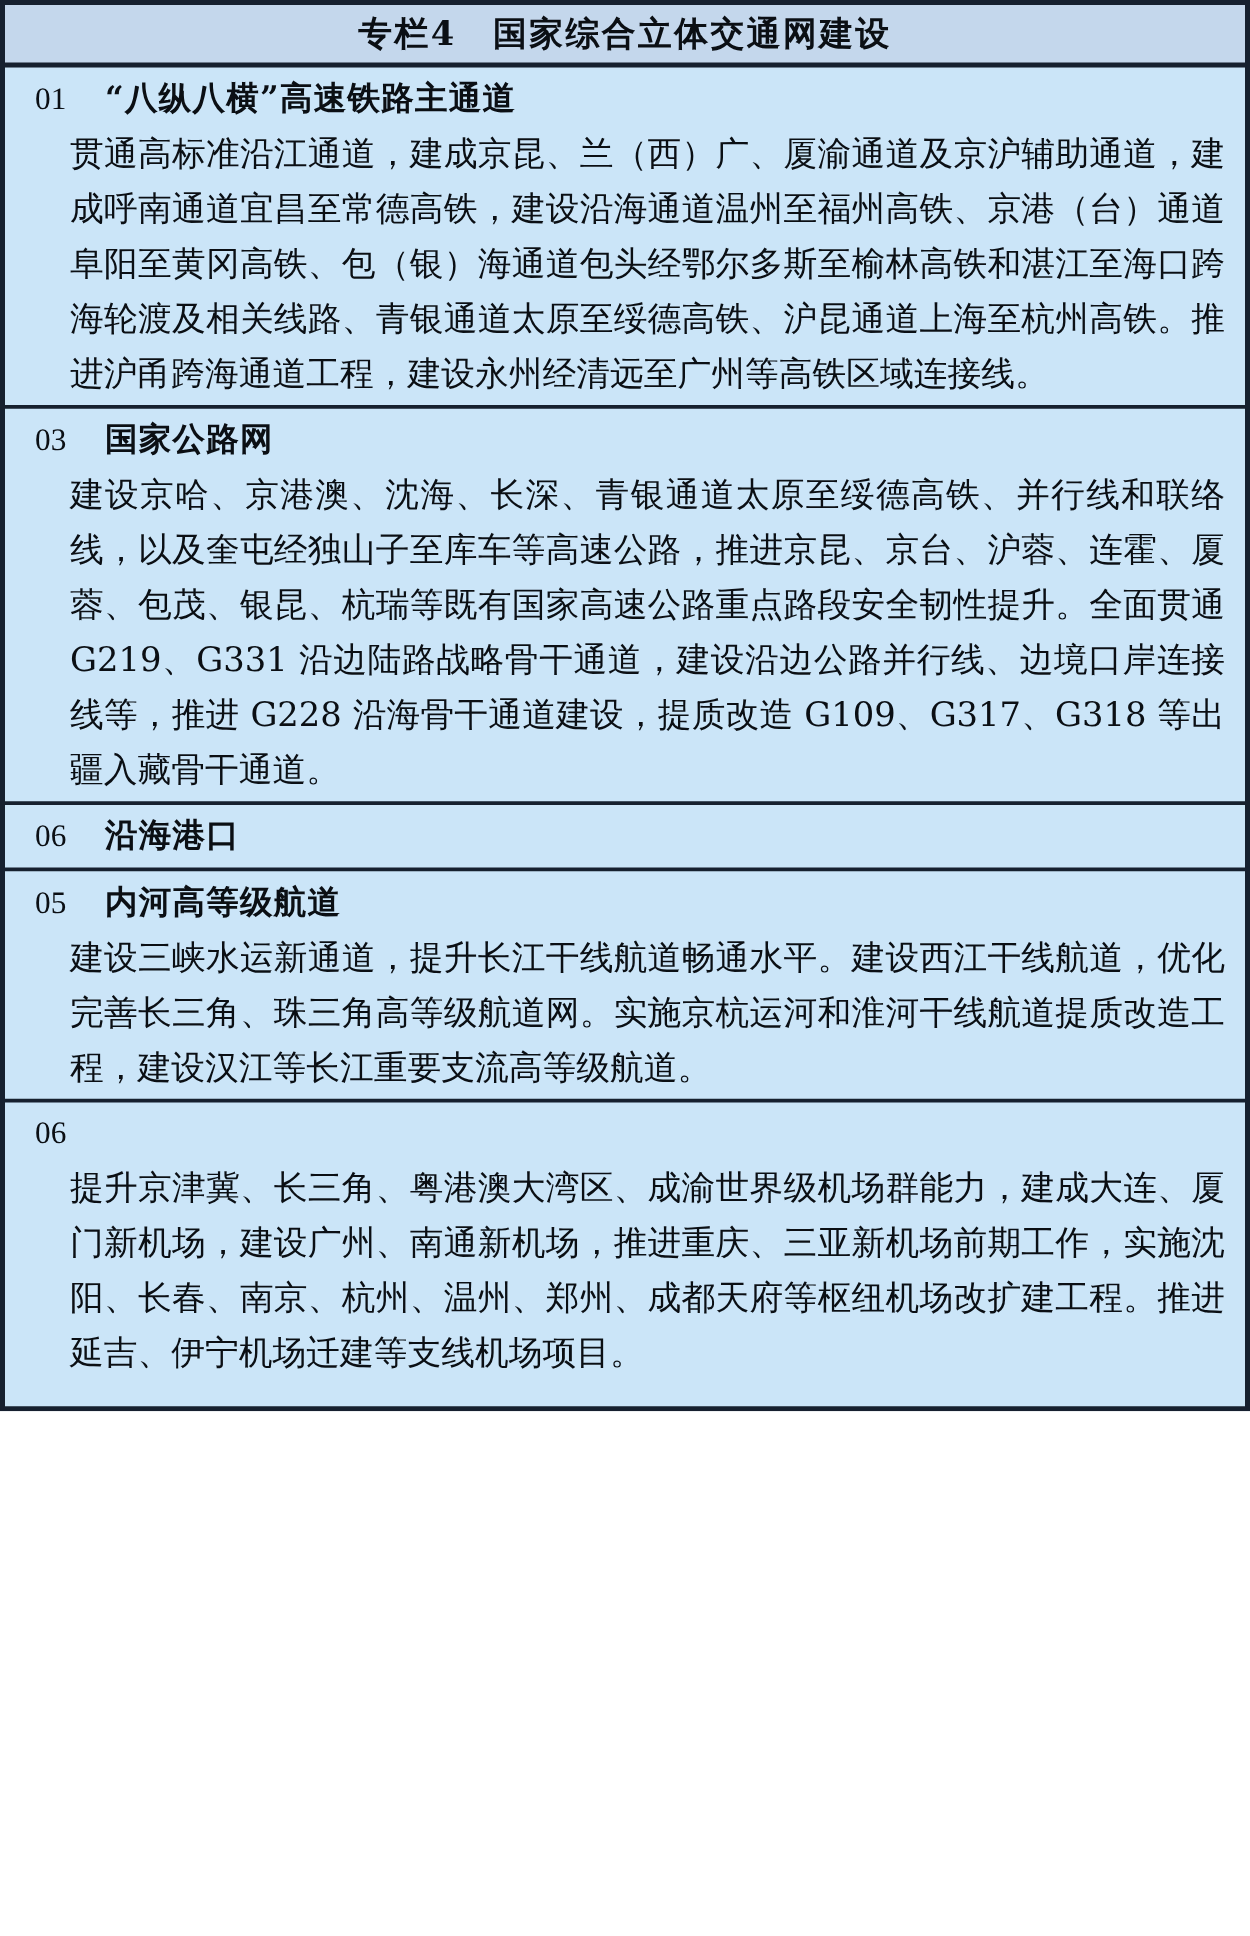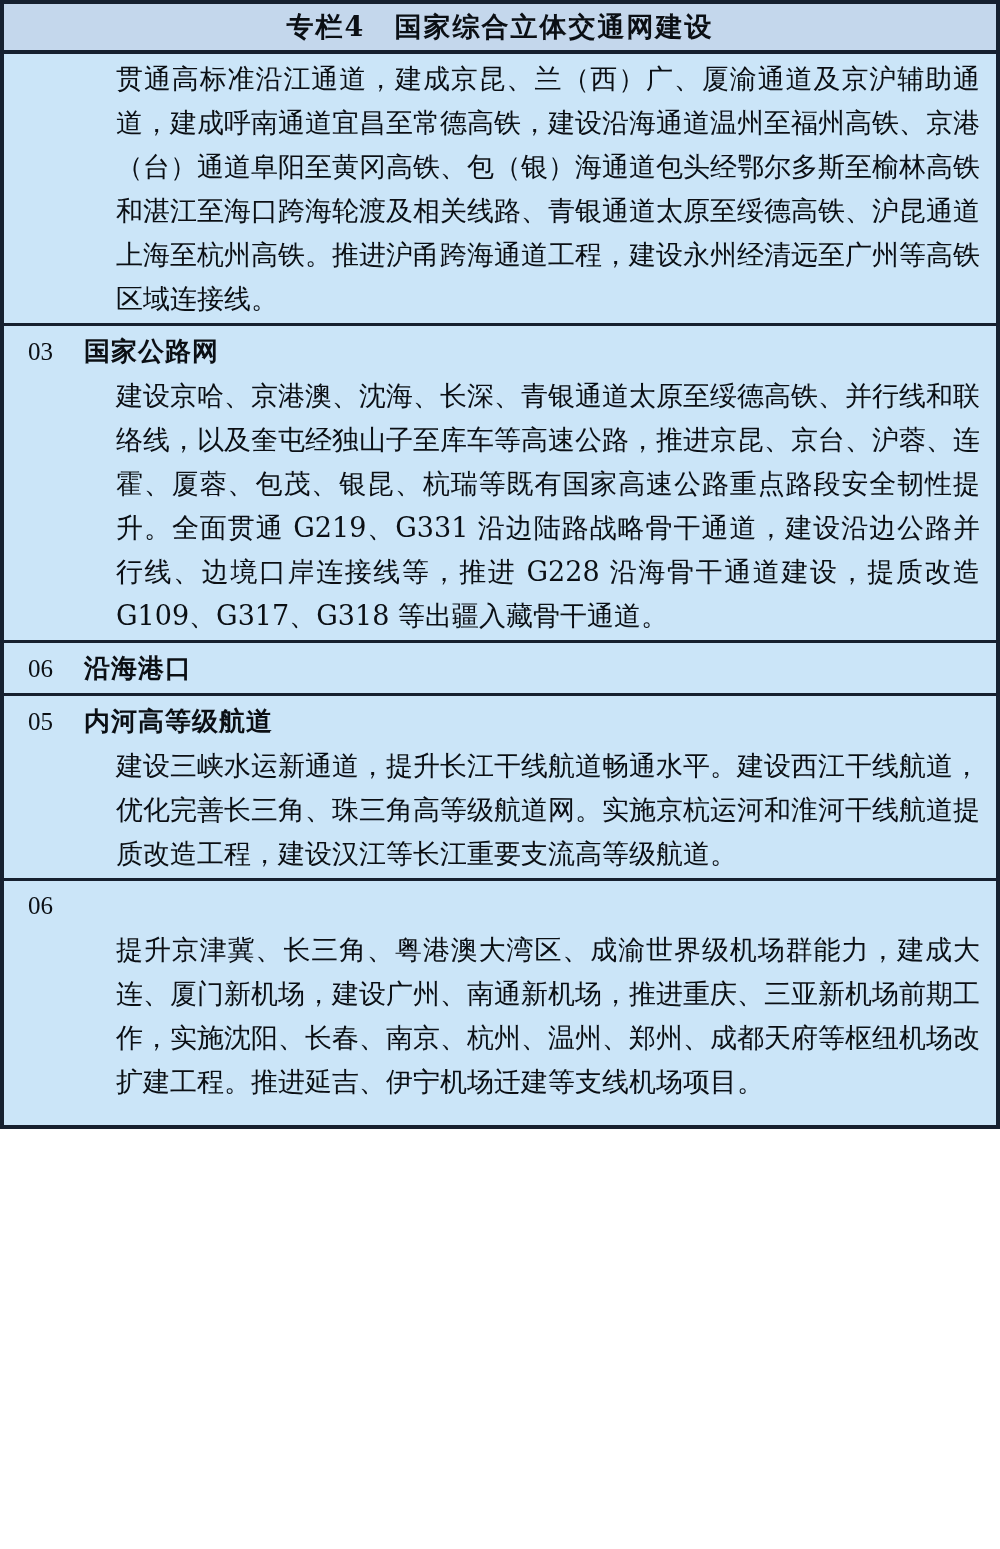--- a/index.html
+++ b/index.html
@@ -47,37 +47,41 @@
     padding-left: 24px;
     font-size: 25px;
     font-family: "Liberation Serif", "DejaVu Serif", serif;
   }
   .section-title {
     font-size: 26px;
     font-weight: bold;
     letter-spacing: 1px;
   }
   .section-body {
-    margin-left: 112px;
+    margin-left: 52px;
     font-size: 27px;
     line-height: 44px;
     text-align: justify;
     text-justify: inter-ideograph;
   }
 </style>
 </head>
 <body>
 
 <div class="feature-box">
 
   <div class="box-header">
     <span class="box-title">专栏4　国家综合立体交通网建设</span>
   </div>
 
   <div class="section">
+    <div class="section-heading">
+      <span class="section-num">01</span>
+      <span class="section-title">“八纵八横”高速铁路主通道</span>
+    </div>
     <p class="section-body">贯通高标准沿江通道，建成京昆、兰（西）广、厦渝通道及京沪辅助通道，建成呼南通道宜昌至常德高铁，建设沿海通道温州至福州高铁、京港（台）通道阜阳至黄冈高铁、包（银）海通道包头经鄂尔多斯至榆林高铁和湛江至海口跨海轮渡及相关线路、青银通道太原至绥德高铁、沪昆通道上海至杭州高铁。推进沪甬跨海通道工程，建设永州经清远至广州等高铁区域连接线。</p>
   </div>
 
 
   <div class="section">
     <div class="section-heading">
       <span class="section-num">03</span>
       <span class="section-title">国家公路网</span>
     </div>
     <p class="section-body">建设京哈、京港澳、沈海、长深、青银通道太原至绥德高铁、并行线和联络线，以及奎屯经独山子至库车等高速公路，推进京昆、京台、沪蓉、连霍、厦蓉、包茂、银昆、杭瑞等既有国家高速公路重点路段安全韧性提升。全面贯通 G219、G331 沿边陆路战略骨干通道，建设沿边公路并行线、边境口岸连接线等，推进 G228 沿海骨干通道建设，提质改造 G109、G317、G318 等出疆入藏骨干通道。</p>

